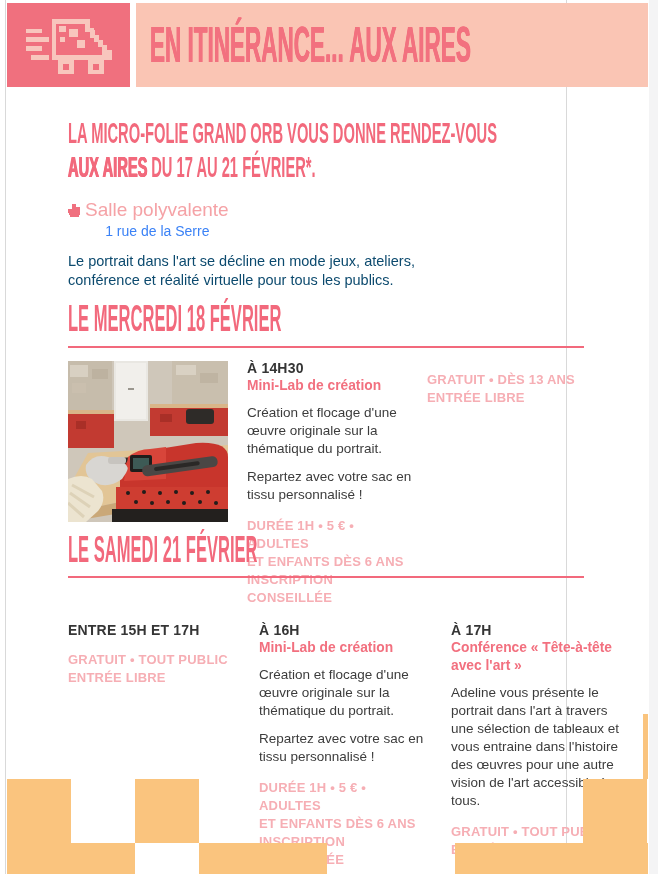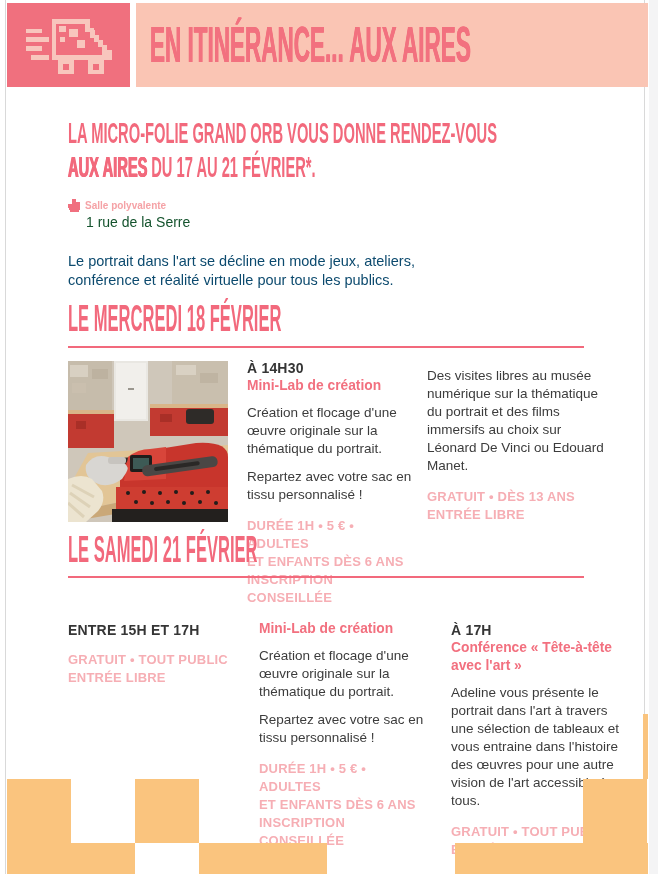--- a/index.html
+++ b/index.html
@@ -2,43 +2,43 @@
 <html><head>
 <meta charset="utf-8">
 <style>
   html,body{margin:0;padding:0;background:#ffffff;}
   .viewport{
     position:relative;width:658px;height:874px;overflow:hidden;
     font-family:"Liberation Sans",sans-serif;background:#ffffff;
   }
   .outside-right{position:absolute;top:0;right:0;width:9px;height:874px;background:#f4f4f5;}
   .page{
-    position:absolute;left:5px;top:0;width:640px;height:874px;background:#ffffff;
+    position:absolute;left:5px;top:0;width:562px;height:874px;background:#ffffff;
     border-left:1px solid #d9d9d9;border-right:1px solid #d9d9d9;box-sizing:border-box;
   }
   
   .header{position:absolute;top:3px;left:1px;width:641px;height:84px;display:flex;}
   .logo-square{width:123px;height:84px;background:#f0707e;display:flex;align-items:center;justify-content:center;flex:none;}
   .header-band{flex:1;margin-left:6px;background:#fac5b4;display:flex;align-items:center;overflow:hidden;}
   .header-title{
     margin-left:14px;font-size:50px;font-weight:800;color:#f2717f;line-height:1;
     transform:scaleX(0.45);transform-origin:0 50%;white-space:nowrap;
     text-shadow:0.6px 0 0 currentColor,-0.6px 0 0 currentColor;
   }
   
   .intro-title{
     position:absolute;left:62px;top:116px;color:#f2697c;font-weight:700;
     font-size:30px;line-height:34px;transform:scaleX(0.49);transform-origin:0 0;white-space:nowrap;
   }
   .intro-title .heavy{text-shadow:0.8px 0 0 currentColor,-0.8px 0 0 currentColor;}
   .intro-title .dates{margin-left:0.25em;}
   .location{position:absolute;left:62px;top:199px;}
   .loc-row{display:flex;align-items:center;gap:4px;}
-  .loc-name{font-size:10px;font-weight:700;color:#f5a2a6;}
-  .loc-addr{font-size:14px;color:#14532d;padding-left:18px;margin-top:2px;}
+  .loc-name{font-size:19px;font-weight:400;color:#f5a2a6;}
+  .loc-addr{font-size:14px;color:#3b82f6;padding-left:18px;margin-top:2px;text-align:center;}
   .note{position:absolute;left:446px;top:196px;width:152px;font-size:13px;line-height:17.5px;color:#f7b8ba;}
   .description{position:absolute;left:62px;top:252px;width:402px;font-size:14.5px;line-height:19px;color:#0c4a6e;}
   
   .day-heading{
     position:absolute;left:62px;color:#f2697c;font-weight:700;font-size:36px;line-height:36px;
     transform:scaleX(0.46);transform-origin:0 0;white-space:nowrap;
   }
   .h1{top:301px;} .h2{top:532px;}
   .day-line{position:absolute;left:62px;width:516px;border-top:2px solid #f2697c;height:0;}
   .l1{top:346px;} .l2{top:576px;}
@@ -191,41 +191,41 @@
         <p>Création et flocage d'une œuvre originale sur la thématique du portrait.</p>
         <p>Repartez avec votre sac en tissu personnalisé !</p>
         <div class="event-meta">
           <div>DURÉE 1H • 5 € • ADULTES</div>
           <div>ET ENFANTS DÈS 6 ANS</div>
           <div>INSCRIPTION CONSEILLÉE</div>
         </div>
       </div>
 
       <div class="event ev-col3">
-        <p class="first-p">Des visites libres au musée numérique sur la thématique du portrait et des films immersifs au choix sur Léonard De Vinci ou Edouard Manet.</p>
         <div class="event-meta">
           <div>GRATUIT • DÈS 13 ANS</div>
           <div>ENTRÉE LIBRE</div>
         </div>
       </div>
     </div>
 
     <div class="day-heading h2">LE SAMEDI 21 FÉVRIER</div>
     <div class="day-line l2"></div>
 
     <div class="events-row r2">
       <div class="event">
         <div class="event-time">ENTRE 15H ET 17H</div>
         <div class="event-meta">
           <div>GRATUIT • TOUT PUBLIC</div>
           <div>ENTRÉE LIBRE</div>
         </div>
       </div>
 
       <div class="event">
+        <div class="event-time">À 16H</div>
         <div class="event-title">Mini-Lab de création</div>
         <p>Création et flocage d'une œuvre originale sur la thématique du portrait.</p>
         <p>Repartez avec votre sac en tissu personnalisé !</p>
         <div class="event-meta">
           <div>DURÉE 1H • 5 € • ADULTES</div>
           <div>ET ENFANTS DÈS 6 ANS</div>
           <div>INSCRIPTION CONSEILLÉE</div>
         </div>
       </div>
 

